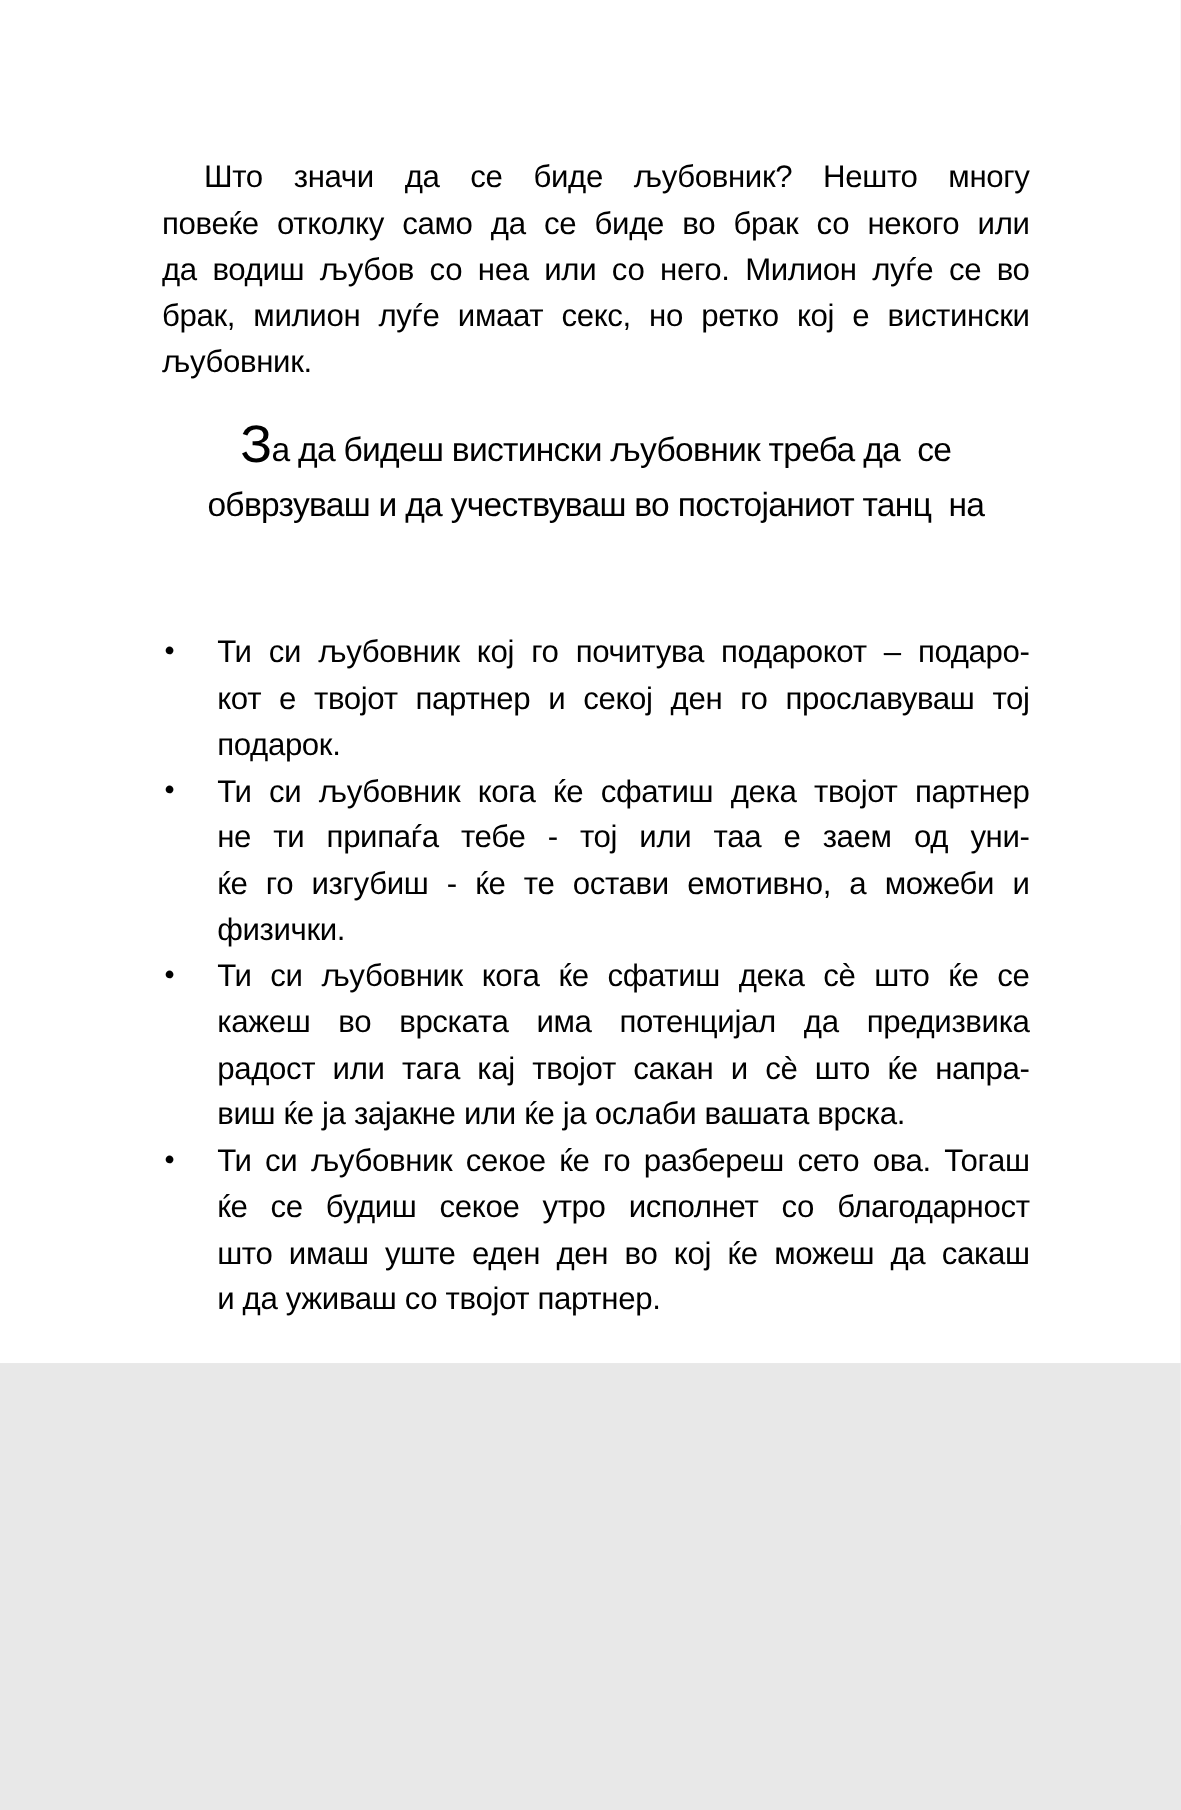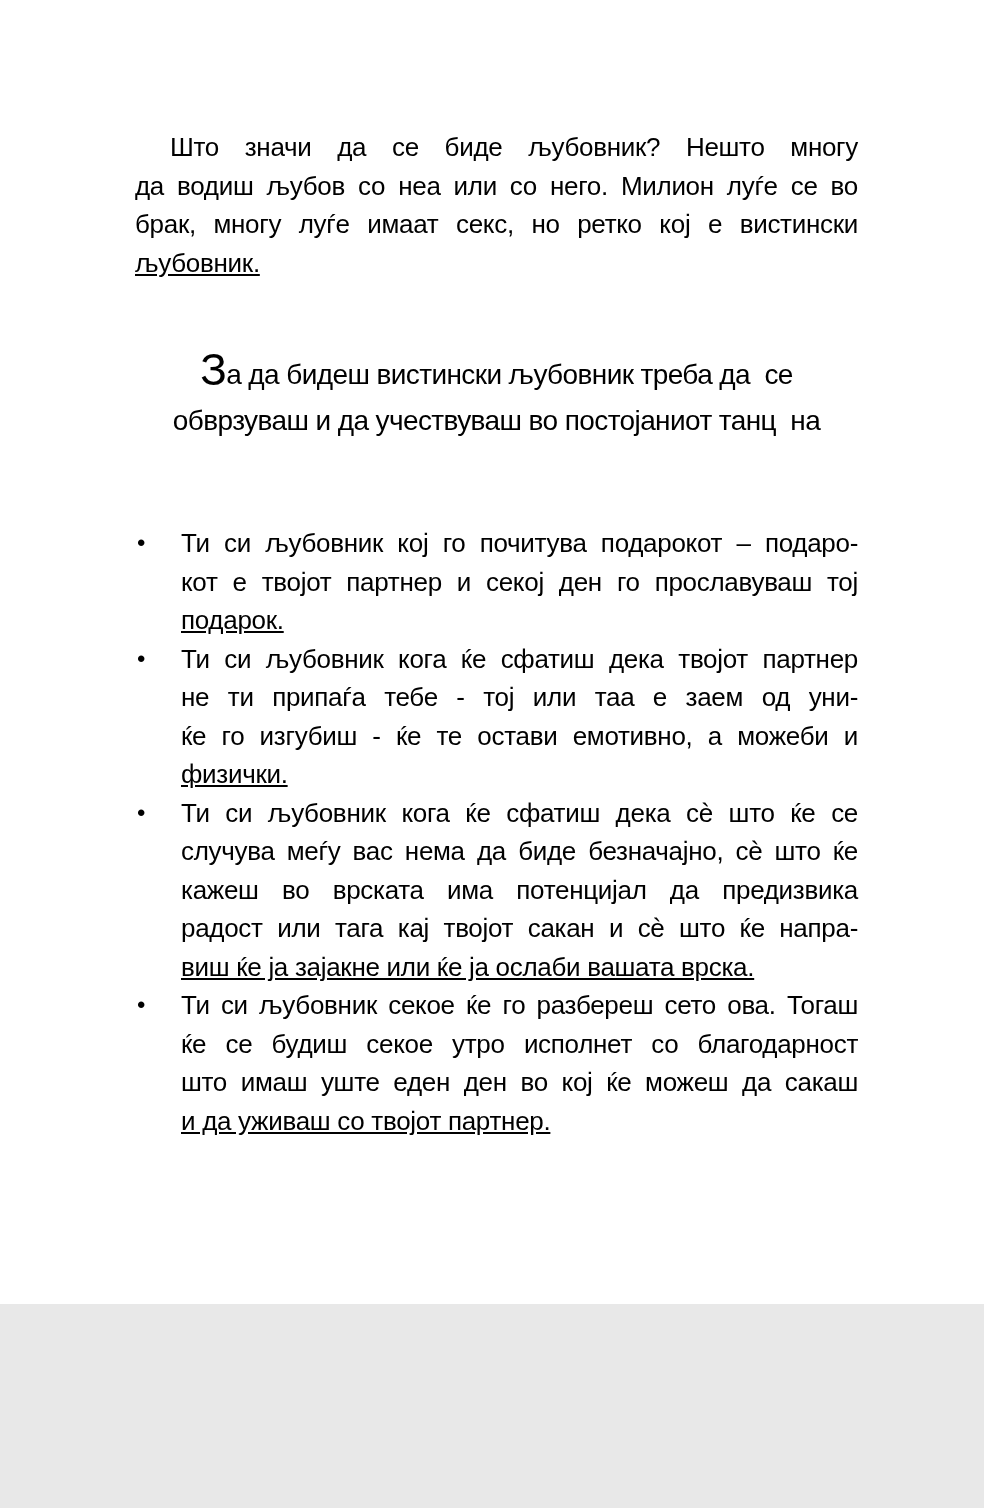--- a/index.html
+++ b/index.html
@@ -3,21 +3,21 @@
 <meta charset="utf-8">
 <style>
   html, body {
     margin: 0;
     padding: 0;
     background: #e8e8e8;
   }
   .page {
     position: relative;
     width: 984px;
-    height: 1304px;
+    height: 1136px;
     margin: 0 auto;
     background: #ffffff;
     color: #000000;
     font-family: "Liberation Sans", sans-serif;
     overflow: hidden;
   }
   
   .intro {
     position: absolute;
     left: 135px;
@@ -27,21 +27,20 @@
     line-height: 38.5px;
     letter-spacing: -0.3px;
   }
   .line {
     text-align: justify;
     text-align-last: justify;
     white-space: normal;
   }
   .line.last {
     text-align-last: left;
-    text-decoration: underline;
   }
   .intro .line:first-child {
     text-indent: 35px;
   }
   
   .callout {
     position: absolute;
     left: 130px;
     top: 352px;
     width: 733px;
@@ -98,22 +97,23 @@
     font-style: italic;
   }
 </style>
 </head>
 <body>
 
 <div class="page">
 
   <div class="intro">
       <div class="line">Што значи да се биде љубовник? Нешто многу</div>
+      <div class="line">повеќе отколку само да се биде во брак со некого или</div>
       <div class="line">да водиш љубов со неа или со него. Милион луѓе се во</div>
-      <div class="line">брак, многу луѓе имаат секс, но ретко кој е вистински</div>
+      <div class="line">брак, милион луѓе имаат секс, но ретко кој е вистински</div>
       <div class="line last">љубовник.</div>
     </div>
 
   <div class="callout">
     <div class="line"><span class="initial">З</span><span>а да бидеш вистински љубовник треба да  се</span></div>
     <div>
         <div class="line">обврзуваш и да учествуваш во постојаниот танц  на</div>
       </div>
   </div>
 
@@ -132,21 +132,20 @@
           <div class="line">Ти си љубовник кога ќе сфатиш дека твојот партнер</div>
           <div class="line">не ти припаѓа тебе - тој или таа е заем од уни-</div>
           <div class="line">ќе го изгубиш - ќе те остави емотивно, а можеби и</div>
           <div class="line last">физички.</div>
         </div>
       </div>
       <div class="bullet-row">
         <div class="bullet-marker">•</div>
         <div class="bullet-text">
           <div class="line">Ти си љубовник кога ќе сфатиш дека сѐ што ќе се</div>
-          <div class="line">случува меѓу вас нема да биде безначајно, сѐ што ќе</div>
           <div class="line">кажеш во врската има потенцијал да предизвика</div>
           <div class="line">радост или тага кај твојот сакан и сѐ што ќе напра-</div>
           <div class="line last">виш ќе ја зајакне или ќе ја ослаби вашата врска.</div>
         </div>
       </div>
       <div class="bullet-row">
         <div class="bullet-marker">•</div>
         <div class="bullet-text">
           <div class="line">Ти си љубовник секое ќе го разбереш сето ова. Тогаш</div>
           <div class="line">ќе се будиш секое утро исполнет со благодарност</div>

